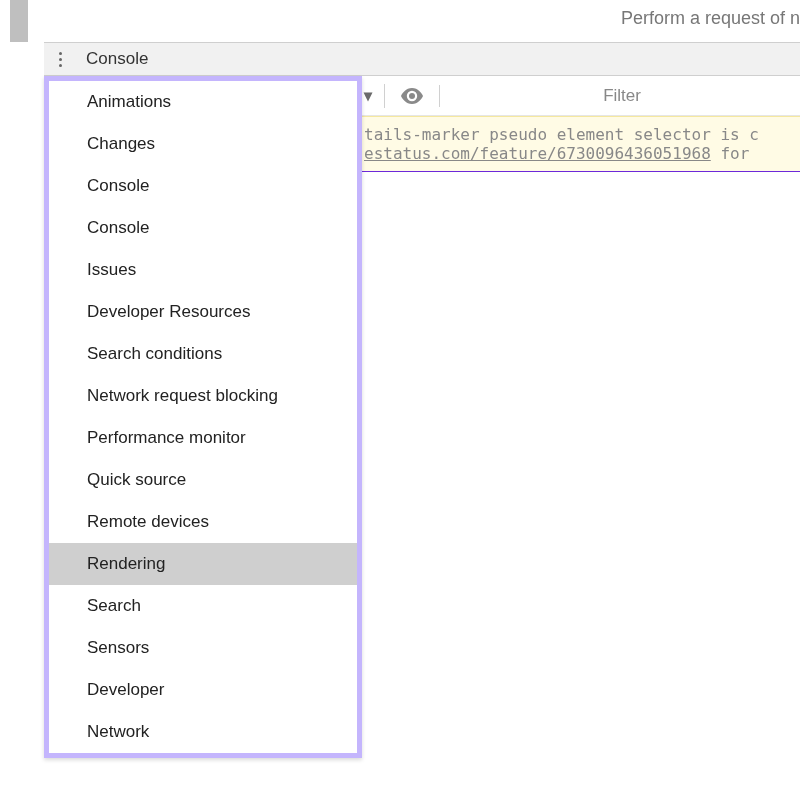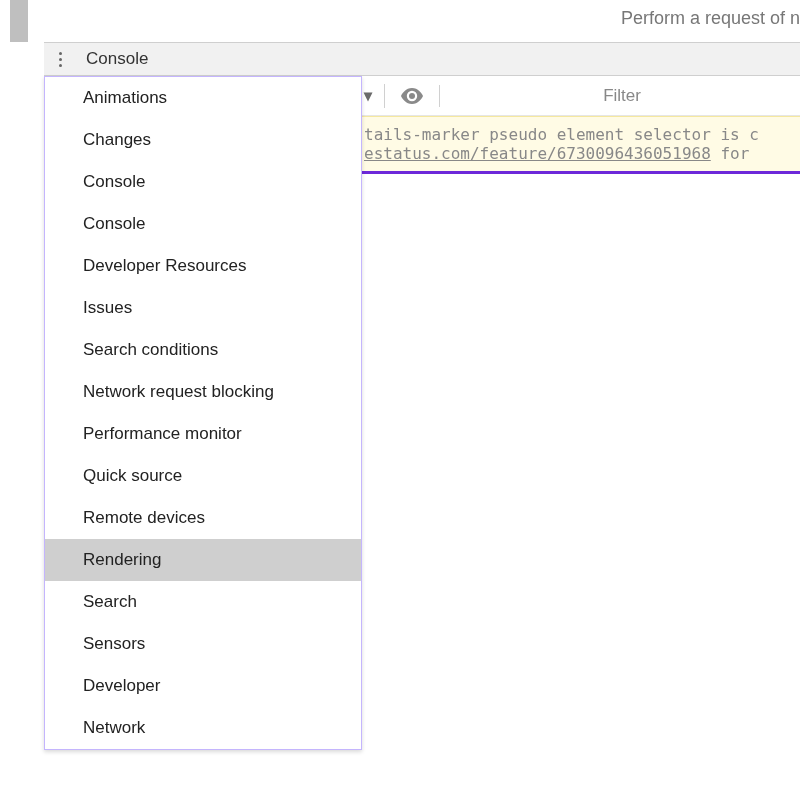--- a/index.html
+++ b/index.html
@@ -111,21 +111,21 @@
     left: 44px; right: 0; top: 116px;
     bottom: 0;
     background: #ffffff;
   }
   .warn-block {
     position: absolute;
     left:0; right:0; top:0;
     padding: 8px 0 8px 320px; 
     background: #fffbe5;
     border-top: 1px solid #f5e8a0;
-    border-bottom: 3px solid #6d28d9;
+    border-bottom: 1px solid #6d28d9;
     font-family: Menlo, Consolas, monospace;
     font-size: 16px;
     color: #888;
     white-space: pre;
     overflow: hidden;
   }
   .warn-link {
     color: #888;
     text-decoration: underline;
   }
@@ -135,21 +135,21 @@
     width:6px; height:56px;
     background:#f9ecb9;
   }
 
   
   .dropdown {
     position: absolute;
     left: 44px; top: 76px;
     width: 318px;
     background: #ffffff;
-    border: 1px solid #c4b5fd;
+    border: 5px solid #c4b5fd;
     box-shadow: 0 2px 4px rgba(0,0,0,0.15);
     z-index: 10;
   }
   .dd-item {
     padding: 11px 16px 11px 38px;
     font-size: 17px;
     color: #222;
     cursor: pointer;
     line-height: 20px;
   }
@@ -192,22 +192,22 @@
   <div class="content">
     <div class="warn-block"><span>tails-marker pseudo element selector is c</span>
 <span class="warn-link">estatus.com/feature/6730096436051968</span><span> for </span></div>
   </div>
 
   <div class="dropdown" id="dropdown">
       <div class="dd-item">Animations</div>
       <div class="dd-item">Changes</div>
       <div class="dd-item">Console</div>
       <div class="dd-item">Console</div>
+      <div class="dd-item">Issues</div>
       <div class="dd-item">Developer Resources</div>
-      <div class="dd-item">Issues</div>
       <div class="dd-item">Search conditions</div>
       <div class="dd-item">Network request blocking</div>
       <div class="dd-item">Performance monitor</div>
       <div class="dd-item">Quick source</div>
       <div class="dd-item">Remote devices</div>
       <div class="dd-item selected">Rendering</div>
       <div class="dd-item">Search</div>
       <div class="dd-item">Sensors</div>
       <div class="dd-item">Developer</div>
       <div class="dd-item">Network</div>

